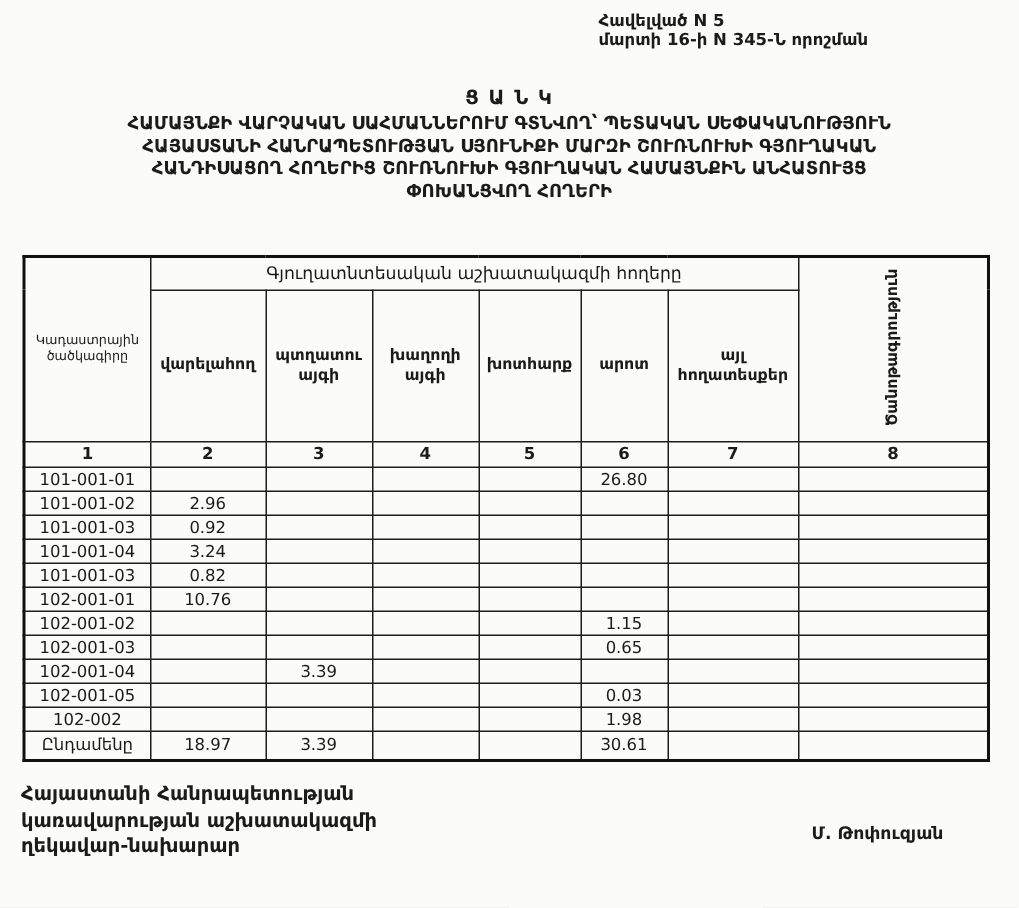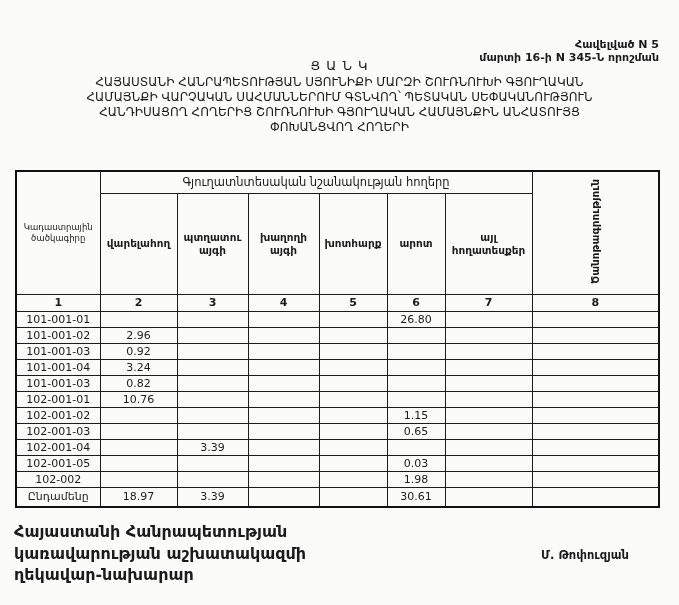--- a/index.html
+++ b/index.html
@@ -9,26 +9,26 @@
     font-family:"DejaVu Sans","Liberation Sans",sans-serif;
     color:#1b1b1b;
   }
   .page{
     position:relative;width:679px;height:605px;
     background:#fbfbf9;overflow:hidden;
   }
   
   .apdx{
     position:absolute;top:7px;right:20px;width:260px;
-    text-align:right;font-size:11px;font-weight:bold;line-height:1.22;margin-top:31px;
+    text-align:left;font-size:11px;font-weight:bold;line-height:1.22;
   }
   
   .title-block{
     position:absolute;top:58px;left:10px;width:659px;
-    text-align:center;font-weight:normal;
+    text-align:center;font-weight:bold;
   }
   .title-heading{font-size:13px;letter-spacing:1px;margin-bottom:2px;}
   .title-line{font-size:12px;line-height:1.25;}
   
   table.doc-table{
     position:absolute;left:15px;top:170px;width:643px;
     border-collapse:collapse;table-layout:fixed;
     font-size:11px;
   }
   .doc-table td,.doc-table th{
@@ -47,41 +47,41 @@
     transform:rotate(180deg);
     font-weight:bold;font-size:10.5px;
     white-space:nowrap;
   }
   .row-numbers td{height:16px;font-weight:bold;font-size:11px;}
   .data-row td{height:15px;font-size:11px;}
   .total-row td{height:18px;font-size:11px;font-weight:normal;}
   
   .footer-left{
     position:absolute;left:14px;top:521px;
-    font-size:16px;line-height:1.35;font-weight:bold;
+    font-size:13px;line-height:1.35;font-weight:bold;
   }
   .signature{
     position:absolute;left:505px;top:548px;width:160px;
     font-size:11.5px;font-weight:bold;text-align:center;
   }
 </style>
 </head>
 <body>
 
 <div class="page">
 
   <div class="apdx">
     <div>Հավելված N 5</div>
     <div>մարտի 16-ի N 345-Ն որոշման</div>
   </div>
 
   <div class="title-block">
     <div class="title-heading">Ց Ա Ն Կ</div>
+    <div class="title-line">ՀԱՄԱՅՆՔԻ ՎԱՐՉԱԿԱՆ ՍԱՀՄԱՆՆԵՐՈՒՄ ԳՏՆՎՈՂ՝ ՊԵՏԱԿԱՆ ՍԵՓԱԿԱՆՈՒԹՅՈՒՆ</div>
     <div class="title-line">ՀԱՅԱՍՏԱՆԻ ՀԱՆՐԱՊԵՏՈՒԹՅԱՆ ՍՅՈՒՆԻՔԻ ՄԱՐԶԻ ՇՈՒՌՆՈՒԽԻ ԳՅՈՒՂԱԿԱՆ</div>
-    <div class="title-line">ՀԱՄԱՅՆՔԻ ՎԱՐՉԱԿԱՆ ՍԱՀՄԱՆՆԵՐՈՒՄ ԳՏՆՎՈՂ՝ ՊԵՏԱԿԱՆ ՍԵՓԱԿԱՆՈՒԹՅՈՒՆ</div>
     <div class="title-line">ՀԱՆԴԻՍԱՑՈՂ ՀՈՂԵՐԻՑ ՇՈՒՌՆՈՒԽԻ ԳՅՈՒՂԱԿԱՆ ՀԱՄԱՅՆՔԻՆ ԱՆՀԱՏՈՒՅՑ</div>
     <div class="title-line">ՓՈԽԱՆՑՎՈՂ ՀՈՂԵՐԻ</div>
   </div>
 
   <table class="doc-table">
     <colgroup>
       <col style="width:84px">
         <col style="width:77px">
         <col style="width:71px">
         <col style="width:71px">
@@ -89,21 +89,21 @@
         <col style="width:58px">
         <col style="width:87px">
         <col style="width:127px">
     </colgroup>
     <thead>
       <tr class="row-span-header">
         <th rowspan="2" class="code-col-header">
           <div>Կադաստրային</div>
           <div>ծածկագիրը</div>
         </th>
-        <th colspan="6">Գյուղատնտեսական նշանակության հողերը</th>
+        <th colspan="6">Գյուղատնտեսական աշխատակազմի հողերը</th>
         <th rowspan="2" class="vert-cell">
           <span class="vert-text">Ծանոթագրություն</span>
         </th>
       </tr>
       <tr class="row-col-headers">
         <th>վարելահող</th>
         <th>պտղատու այգի</th>
         <th>խաղողի այգի</th>
         <th>խոտհարք</th>
         <th>արոտ</th>

